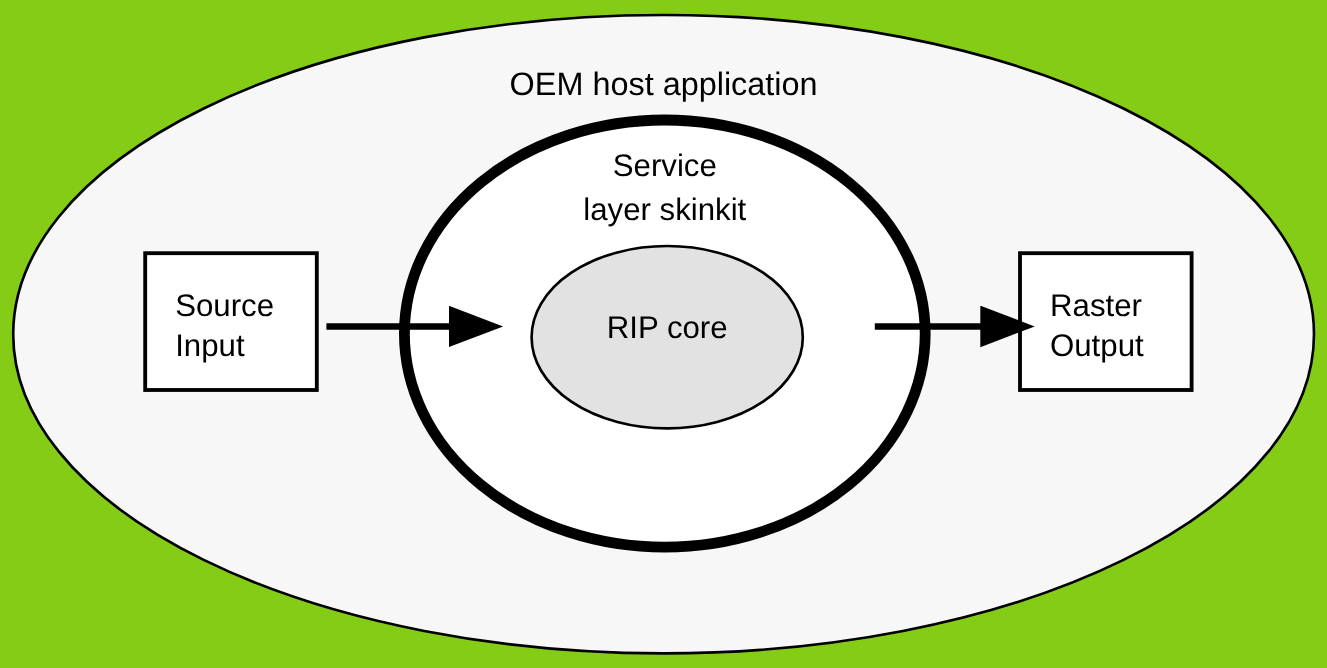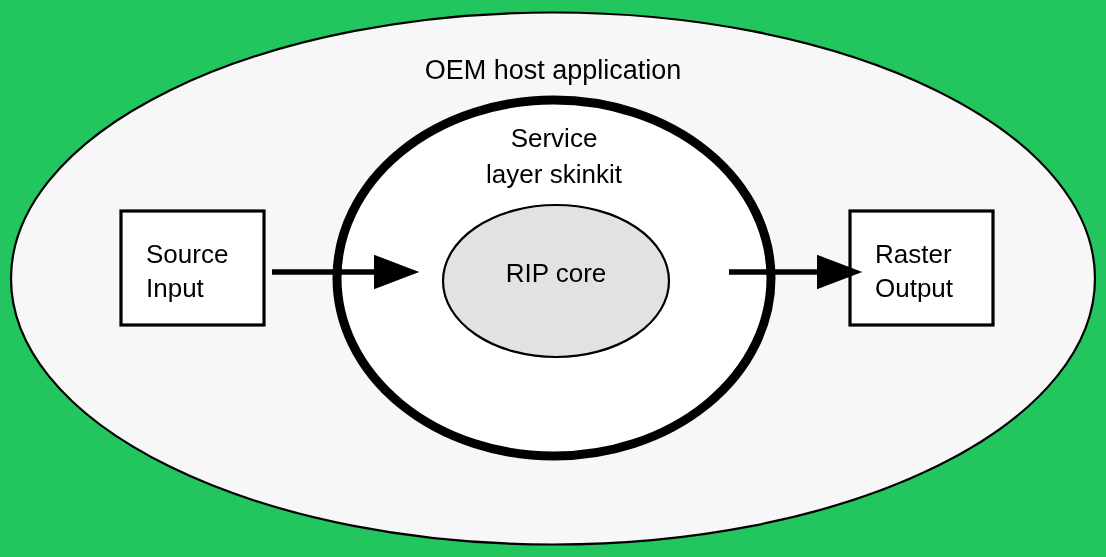--- a/index.html
+++ b/index.html
@@ -8,21 +8,21 @@
     padding: 0;
     background: #ffffff;
   }
   body {
     font-family: "Liberation Sans", "DejaVu Sans", sans-serif;
   }
   #diagram-root {
     position: relative;
     width: 1106px;
     height: 557px;
-    background: #22c55e;
+    background: #84cc16;
     overflow: hidden;
     text-align: right;
   }
   #diagram-svg {
     position: absolute;
     left: 0;
     top: 0;
     display: block;
   }
   .svg-label {

